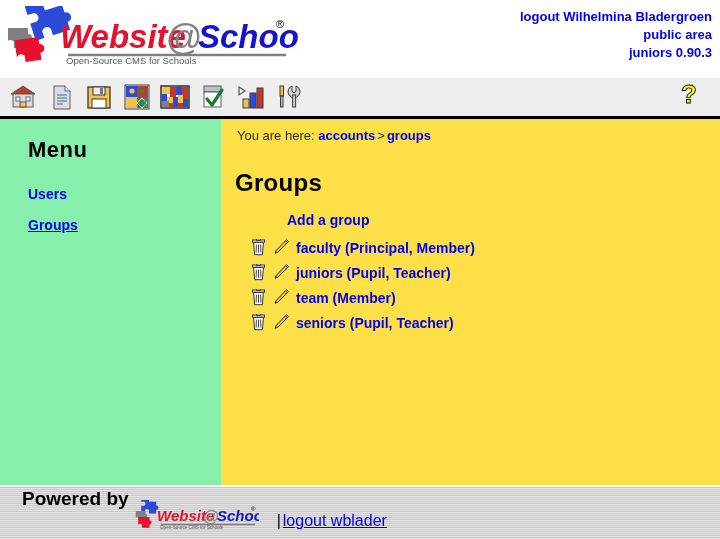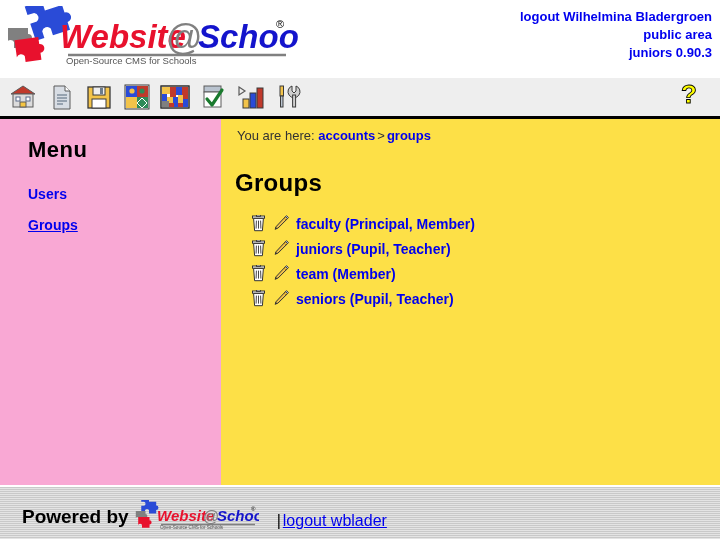--- a/index.html
+++ b/index.html
@@ -98,21 +98,21 @@
     position: relative;
     height: 366px;
     background: #ffffff;
   }
   #sidebar {
     position: absolute;
     left: 0;
     top: 0;
     width: 221px;
     height: 366px;
-    background: #f9a8d4;
+    background: #86efac;
     box-sizing: border-box;
   }
   #menu-title {
     margin: 18px 0 0 28px;
     font-size: 22px;
     font-weight: bold;
     color: #000000;
     letter-spacing: 0.5px;
   }
   #menu-list {
@@ -227,21 +227,21 @@
     left: 22px;
     top: 5px;
     display: flex;
     align-items: flex-end;
     height: 42px;
   }
   #powered-by {
     font-size: 19px;
     font-weight: bold;
     color: #000000;
-    margin-bottom: 6px;
+    margin-bottom: 24px;
   }
   #footer-logo {
     width: 124px;
     height: 32px;
     margin-left: 6px;
     margin-bottom: 2px;
   }
   #footer-links {
     margin-left: 18px;
     margin-bottom: 4px;
@@ -401,20 +401,23 @@
 
     <div id="breadcrumb">
       <span class="bc-label">You are here:</span>
       <a href="#">accounts</a><span class="sep">&gt;</span><a href="#">groups</a>
     </div>
 
     <div id="page-title">Groups</div>
 
     <div id="group-area">
 
+      <div id="add-group-row">
+        <a id="add-group-link" href="#">Add a group</a>
+      </div>
 
       <div class="group-row">
         <span class="row-icon">
           <svg width="15" height="17" viewBox="0 0 15 17">
             <rect x="1.5" y="1" width="12" height="2.2" fill="#ffffff" stroke="#333333" stroke-width="1"></rect>
             <rect x="5.5" y="0" width="4" height="1.4" fill="#ffffff" stroke="#333333" stroke-width="0.9"></rect>
             <path d="M2.6 3.4 h9.8 l-1 12.3 h-7.8 z" fill="#ffffff" stroke="#333333" stroke-width="1"></path>
             <line x1="5.4" y1="5.6" x2="5.1" y2="13.6" stroke="#333333" stroke-width="0.9"></line>
             <line x1="7.5" y1="5.6" x2="7.5" y2="13.6" stroke="#333333" stroke-width="0.9"></line>
             <line x1="9.6" y1="5.6" x2="9.9" y2="13.6" stroke="#333333" stroke-width="0.9"></line>

